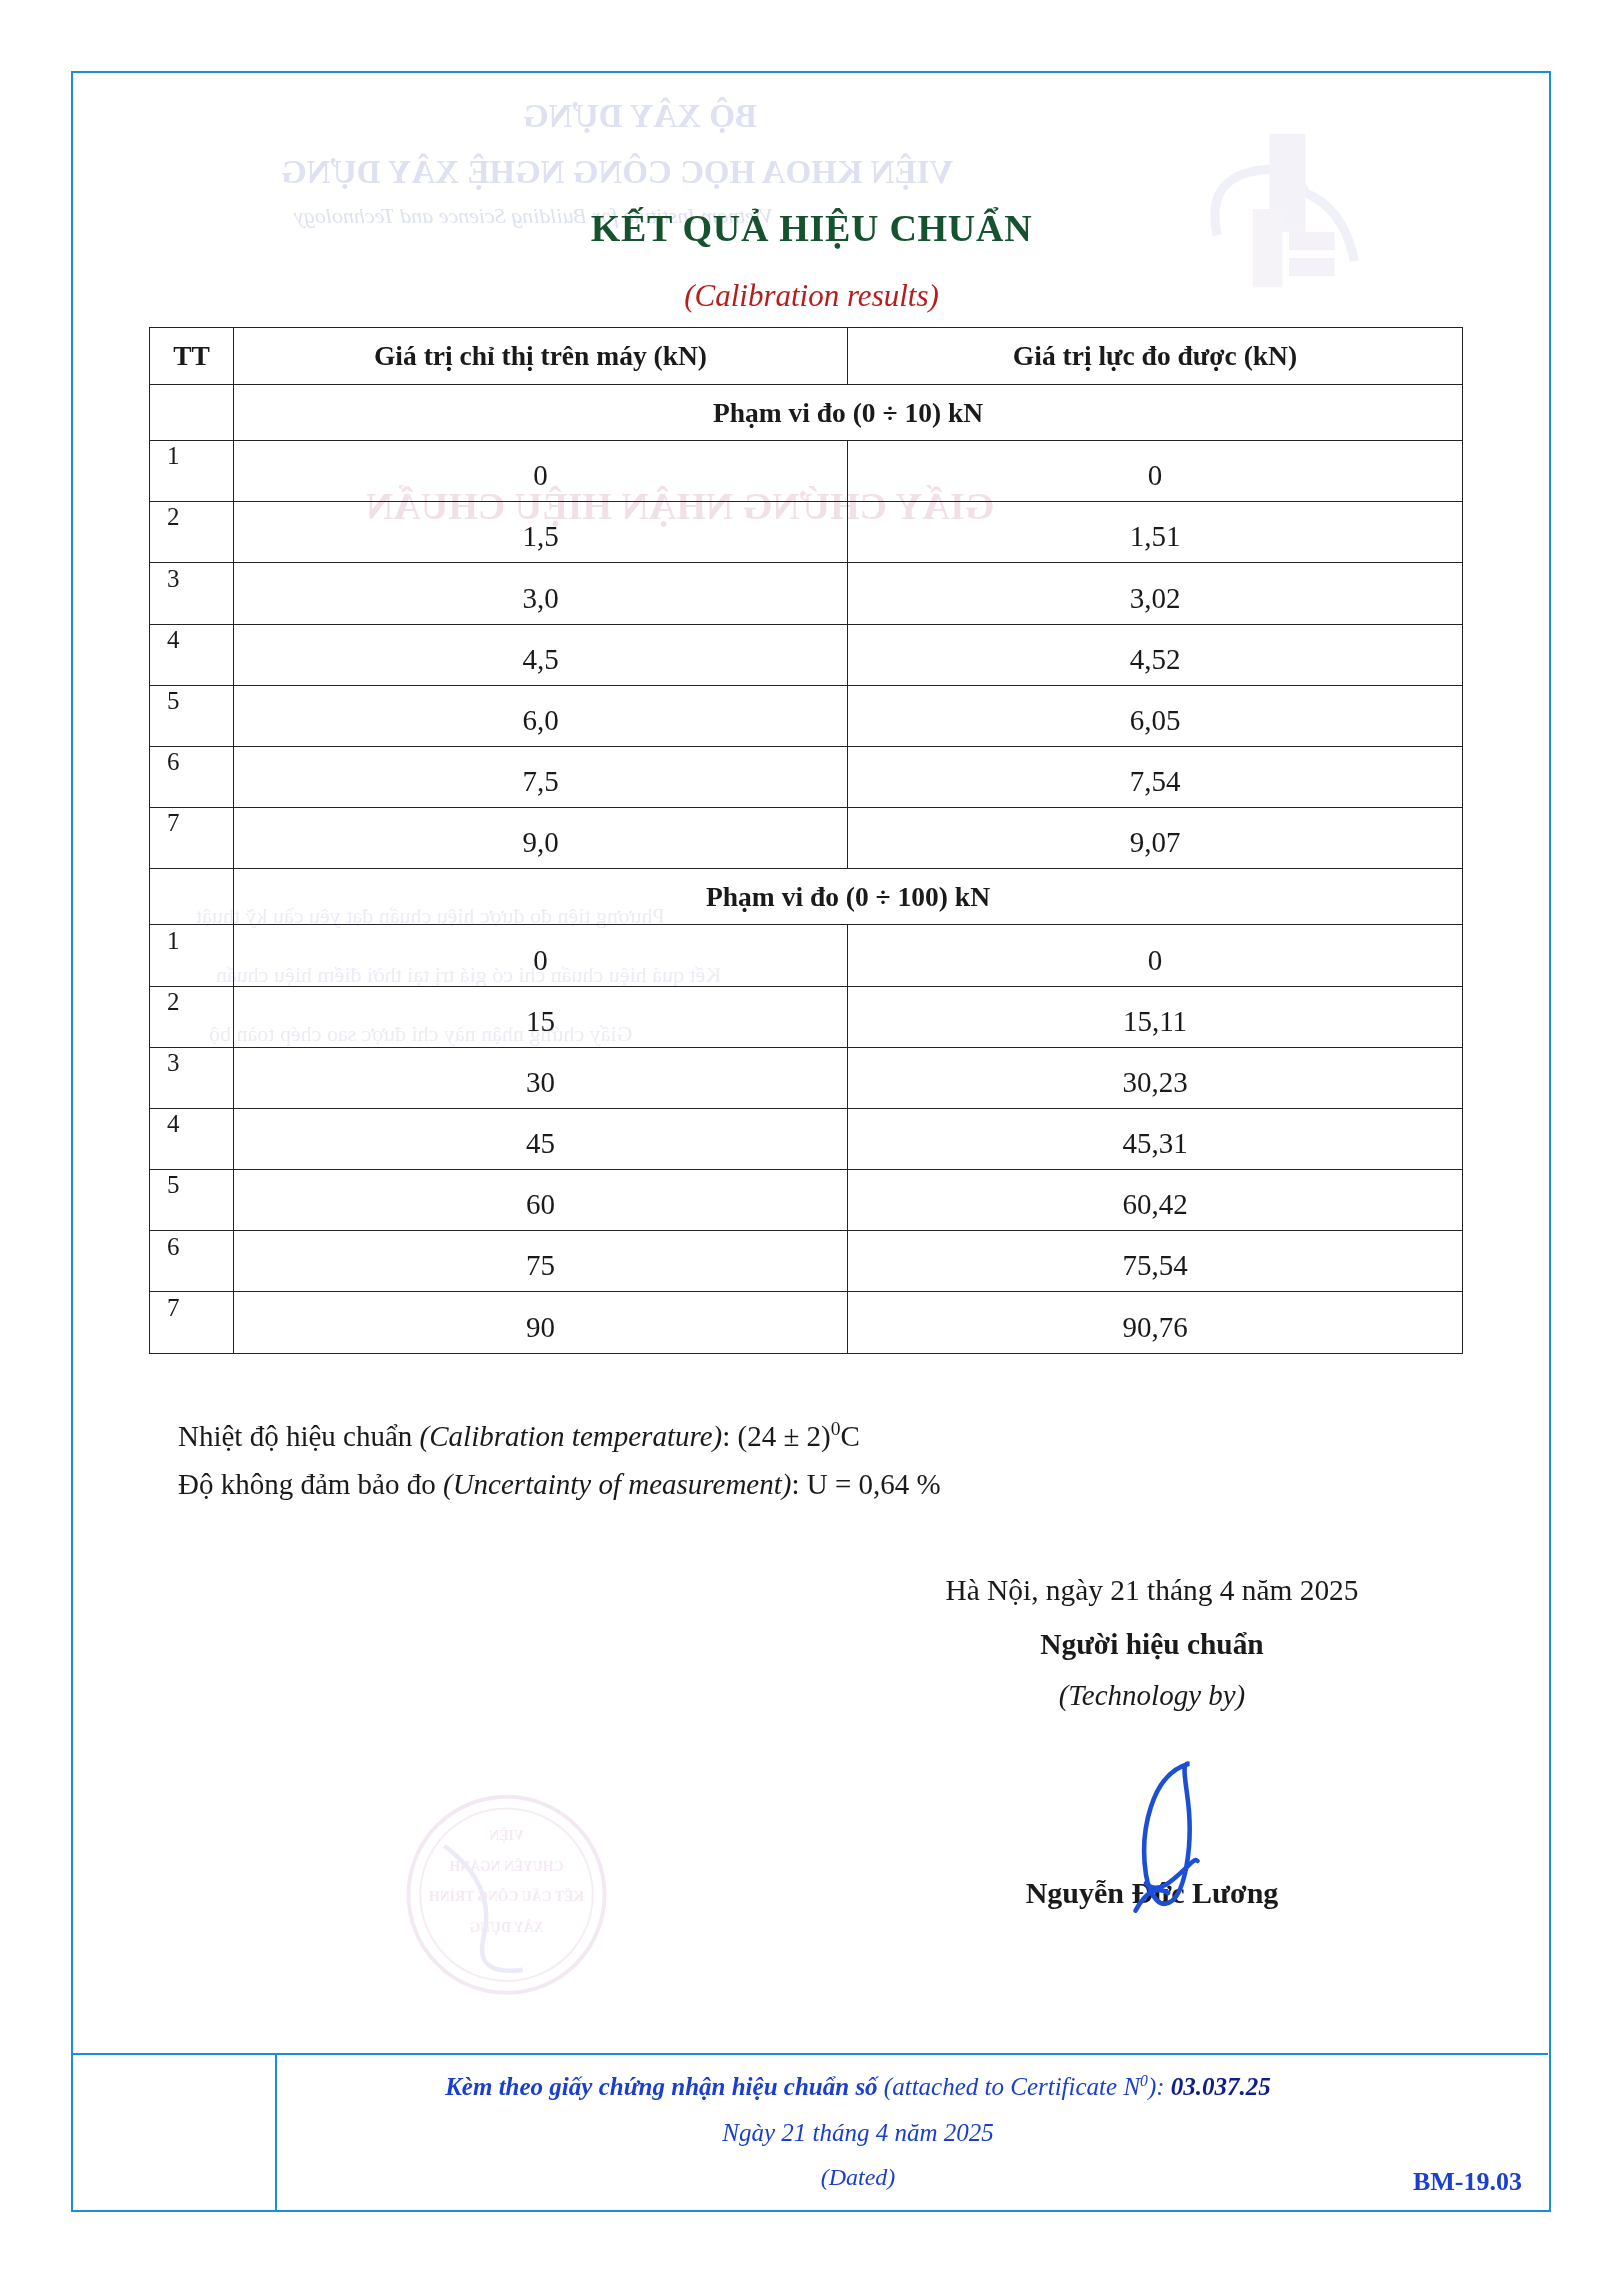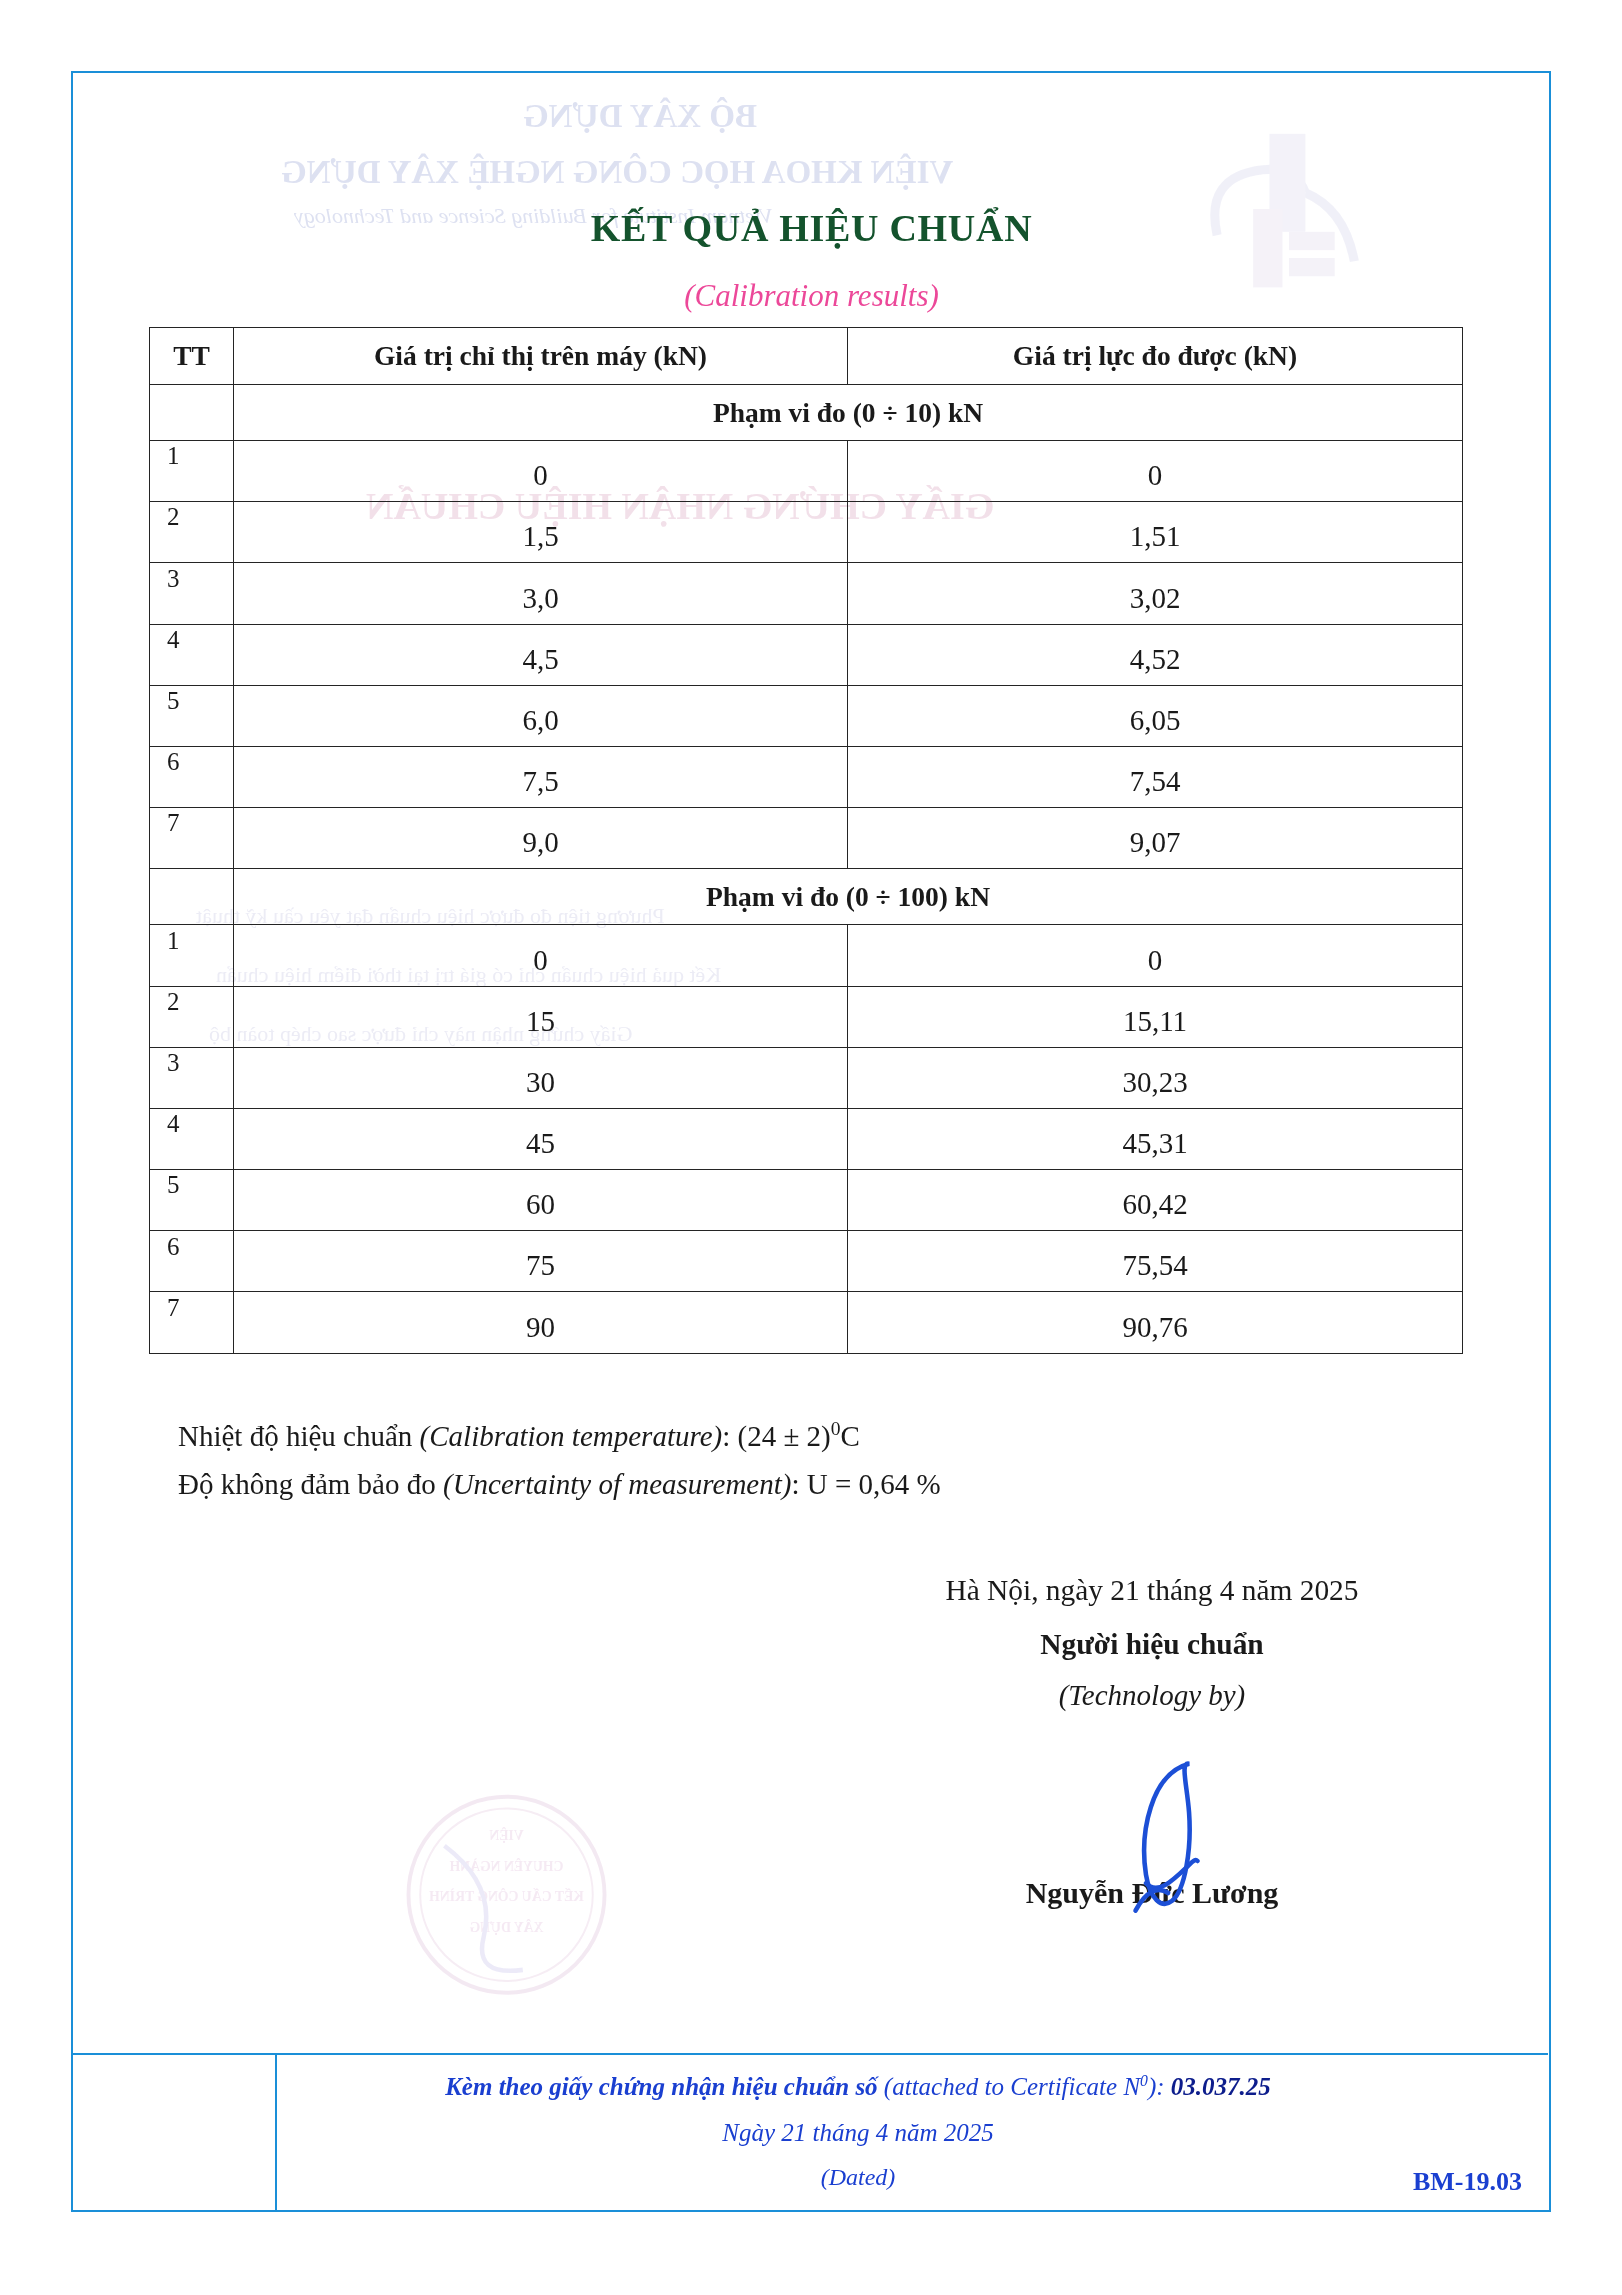--- a/index.html
+++ b/index.html
@@ -64,21 +64,21 @@
     color: #14532d;
     letter-spacing: 0.7px;
   }
   .doc-subtitle {
     position: absolute;
     left: 0; right: 0;
     top: 278px;
     text-align: center;
     font-size: 31px;
     font-style: italic;
-    color: #ec4899;
+    color: #b91c1c;
   }
 
   
   .results-table {
     position: absolute;
     left: 149px;
     top: 327px;
     width: 1313px;
     border-collapse: collapse;
     table-layout: fixed;

